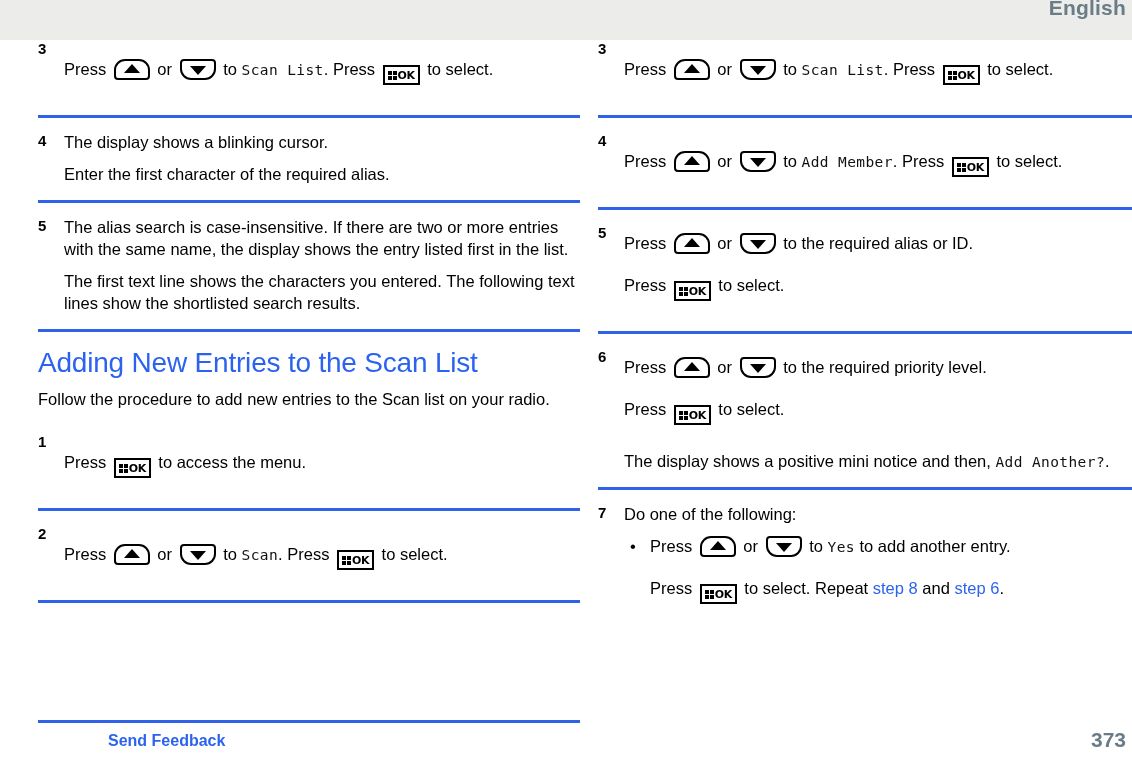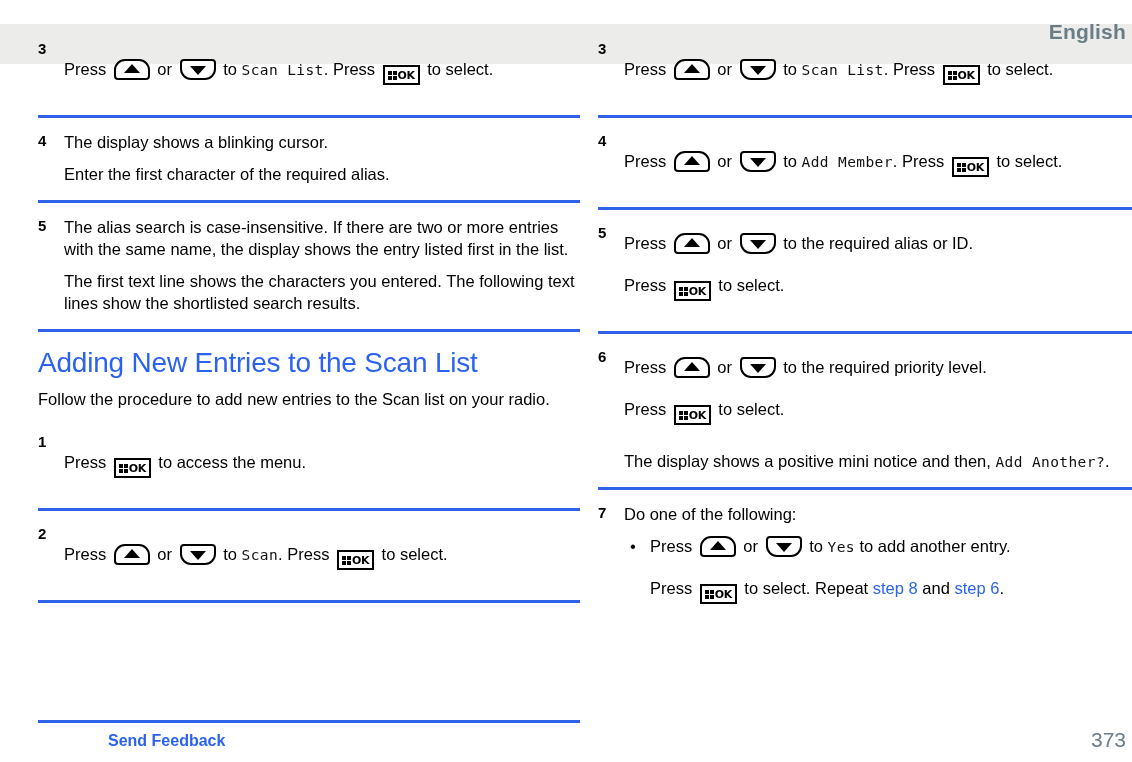--- a/index.html
+++ b/index.html
@@ -17,21 +17,20 @@
     position: relative;
   }
 
   
   .header-band {
     position: absolute;
     top: 0; left: 0;
     width: 1132px;
     height: 40px;
     background: #ececea;
-    margin-top: 24px;
   }
   .header-lang {
     position: absolute;
     right: 6px;
     top: -4px;
     font-size: 21px;
     font-weight: bold;
     color: #6a7c85;
     letter-spacing: 0.2px;
   }
@@ -224,21 +223,21 @@
     font-size: 16px;
     color: #2b63f0;
     text-decoration: none;
     font-weight: bold;
   }
   .footer-page {
     position: absolute;
     right: 6px;
     top: 8px;
     font-size: 21px;
-    font-weight: normal;
+    font-weight: bold;
     color: #6a7c85;
   }
 </style>
 </head>
 <body>
 
 <div class="header-band">
   <div class="header-lang">English</div>
 </div>
 

